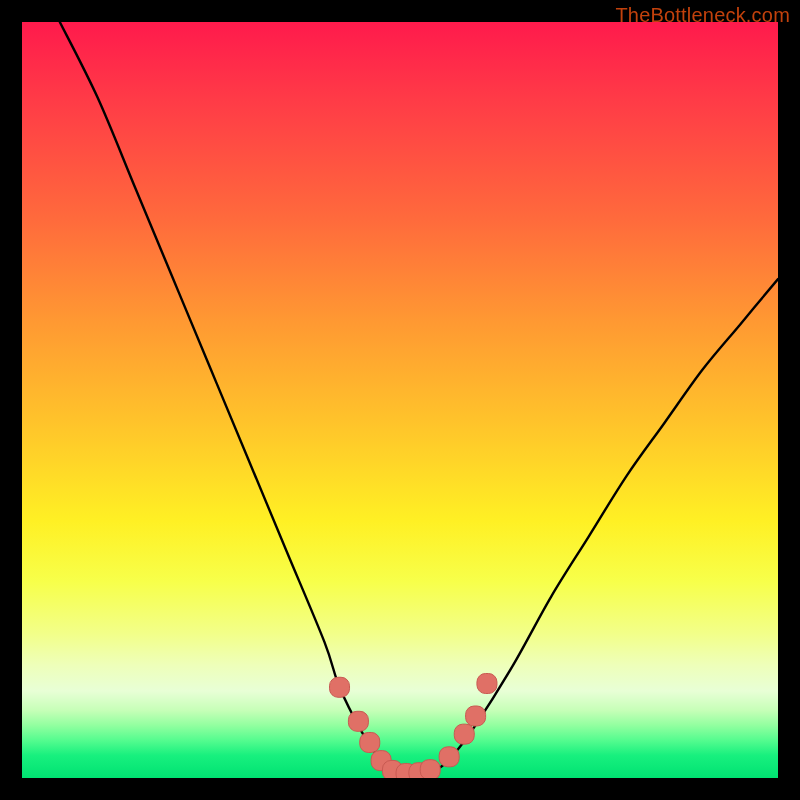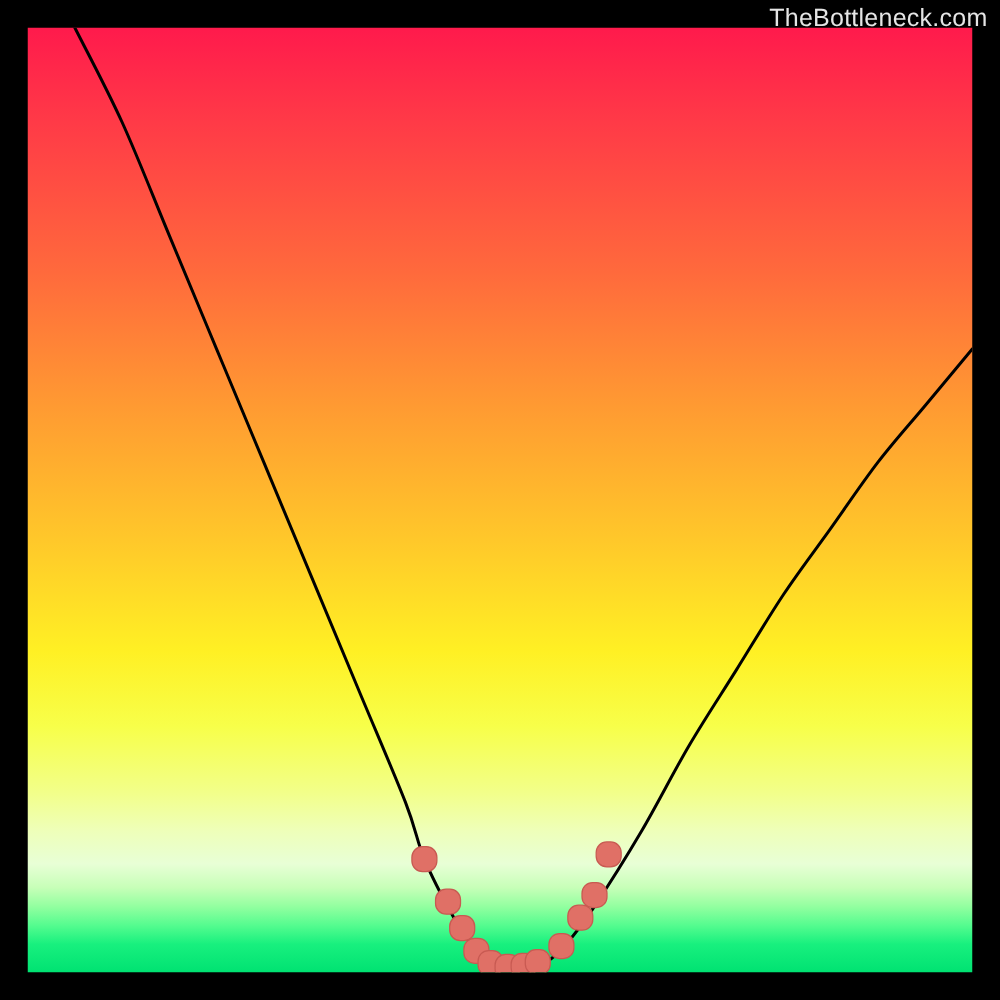--- a/index.html
+++ b/index.html
@@ -50,21 +50,21 @@
   .curve {
     position: absolute;
     inset: 0;
     width: 100%;
     height: 100%;
   }
   .watermark {
     position: absolute;
     top: 4px;
     right: 10px;
-    color: #e5e5e5;
+    color: #c2410c;
     font-size: 20px;
     font-weight: 500;
     letter-spacing: 0.2px;
     user-select: none;
   }
 </style>
 </head>
 <body>
 
 <div class="frame">

